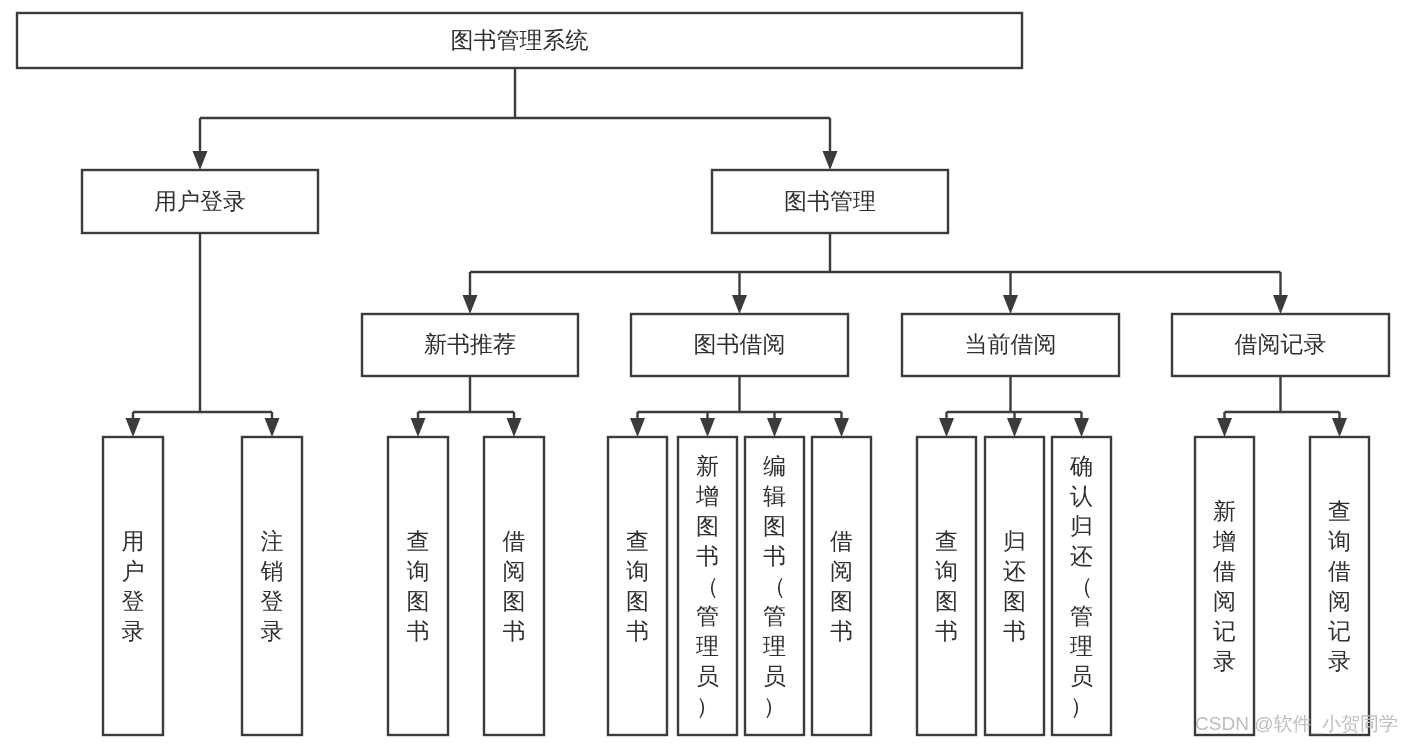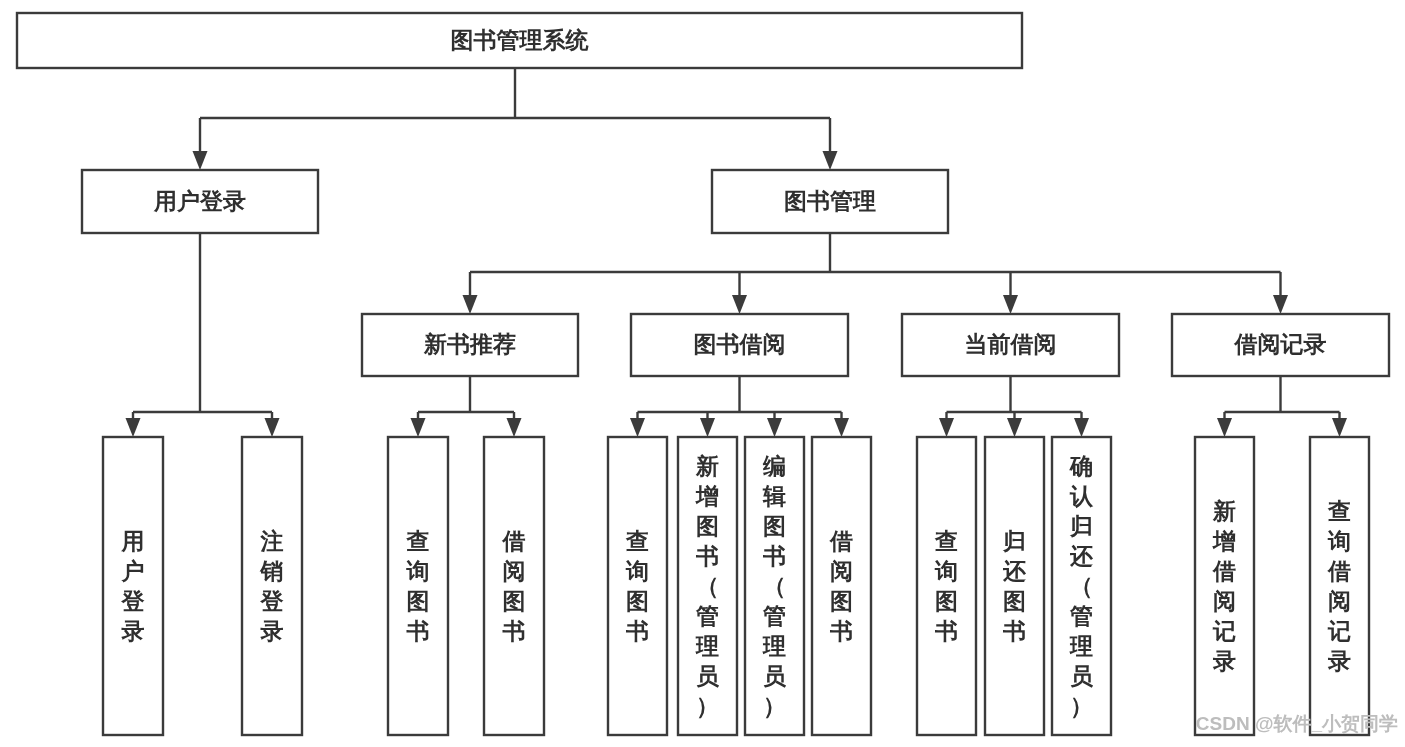--- a/index.html
+++ b/index.html
@@ -12,21 +12,20 @@
     height: 747px;
     font-family: "Liberation Sans", "DejaVu Sans", sans-serif;
     overflow: hidden;
     position: relative;
   }
   #diagram-root {
     position: relative;
     width: 1405px;
     height: 747px;
     background: #ffffff;
-    font-weight: bold;
   }
   svg.diagram-canvas {
     position: absolute;
     left: 0;
     top: 0;
     width: 1405px;
     height: 747px;
     display: block;
   }
   .node-box {

